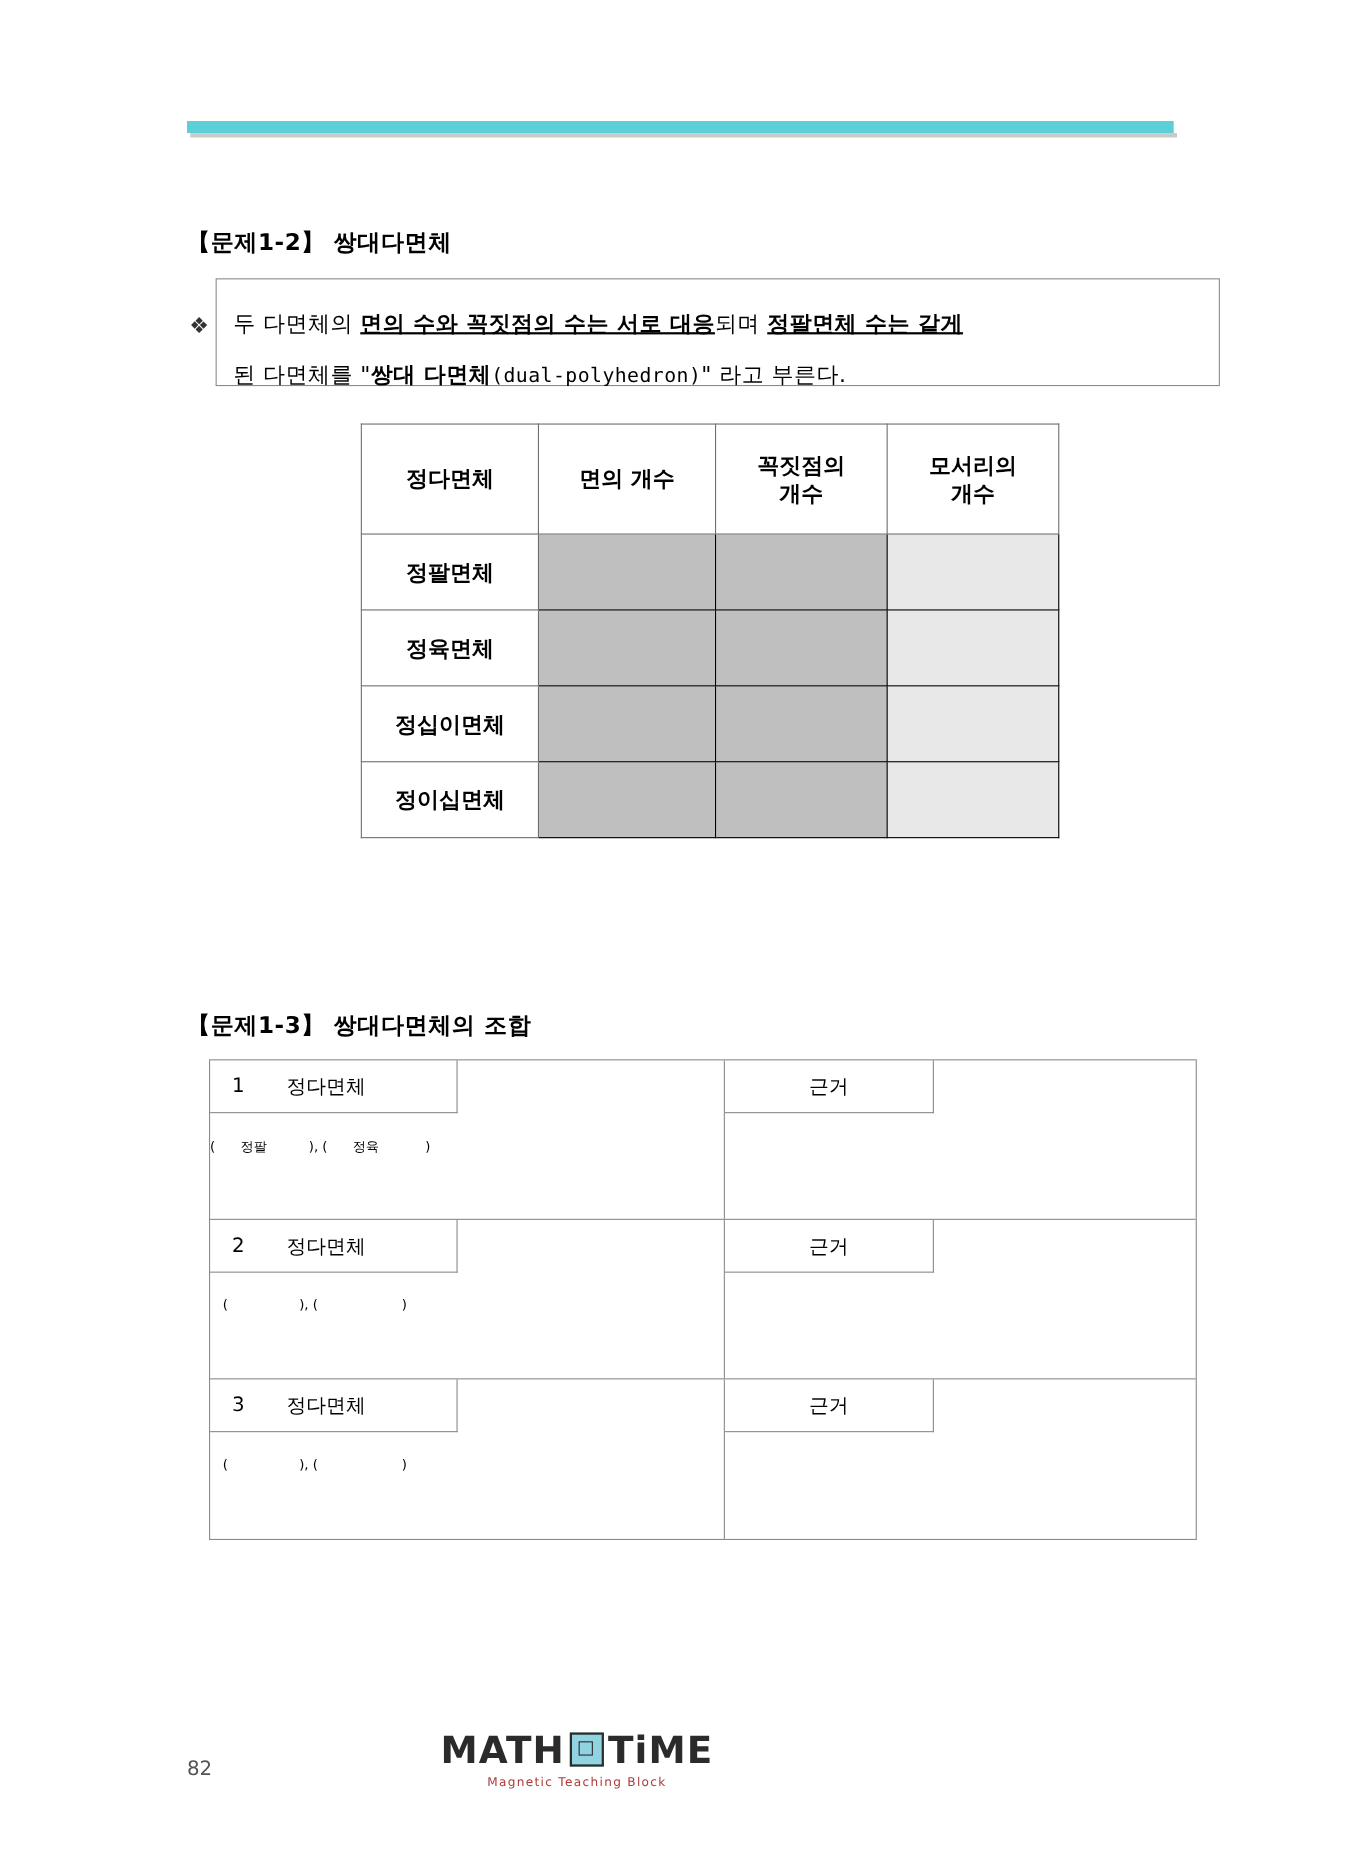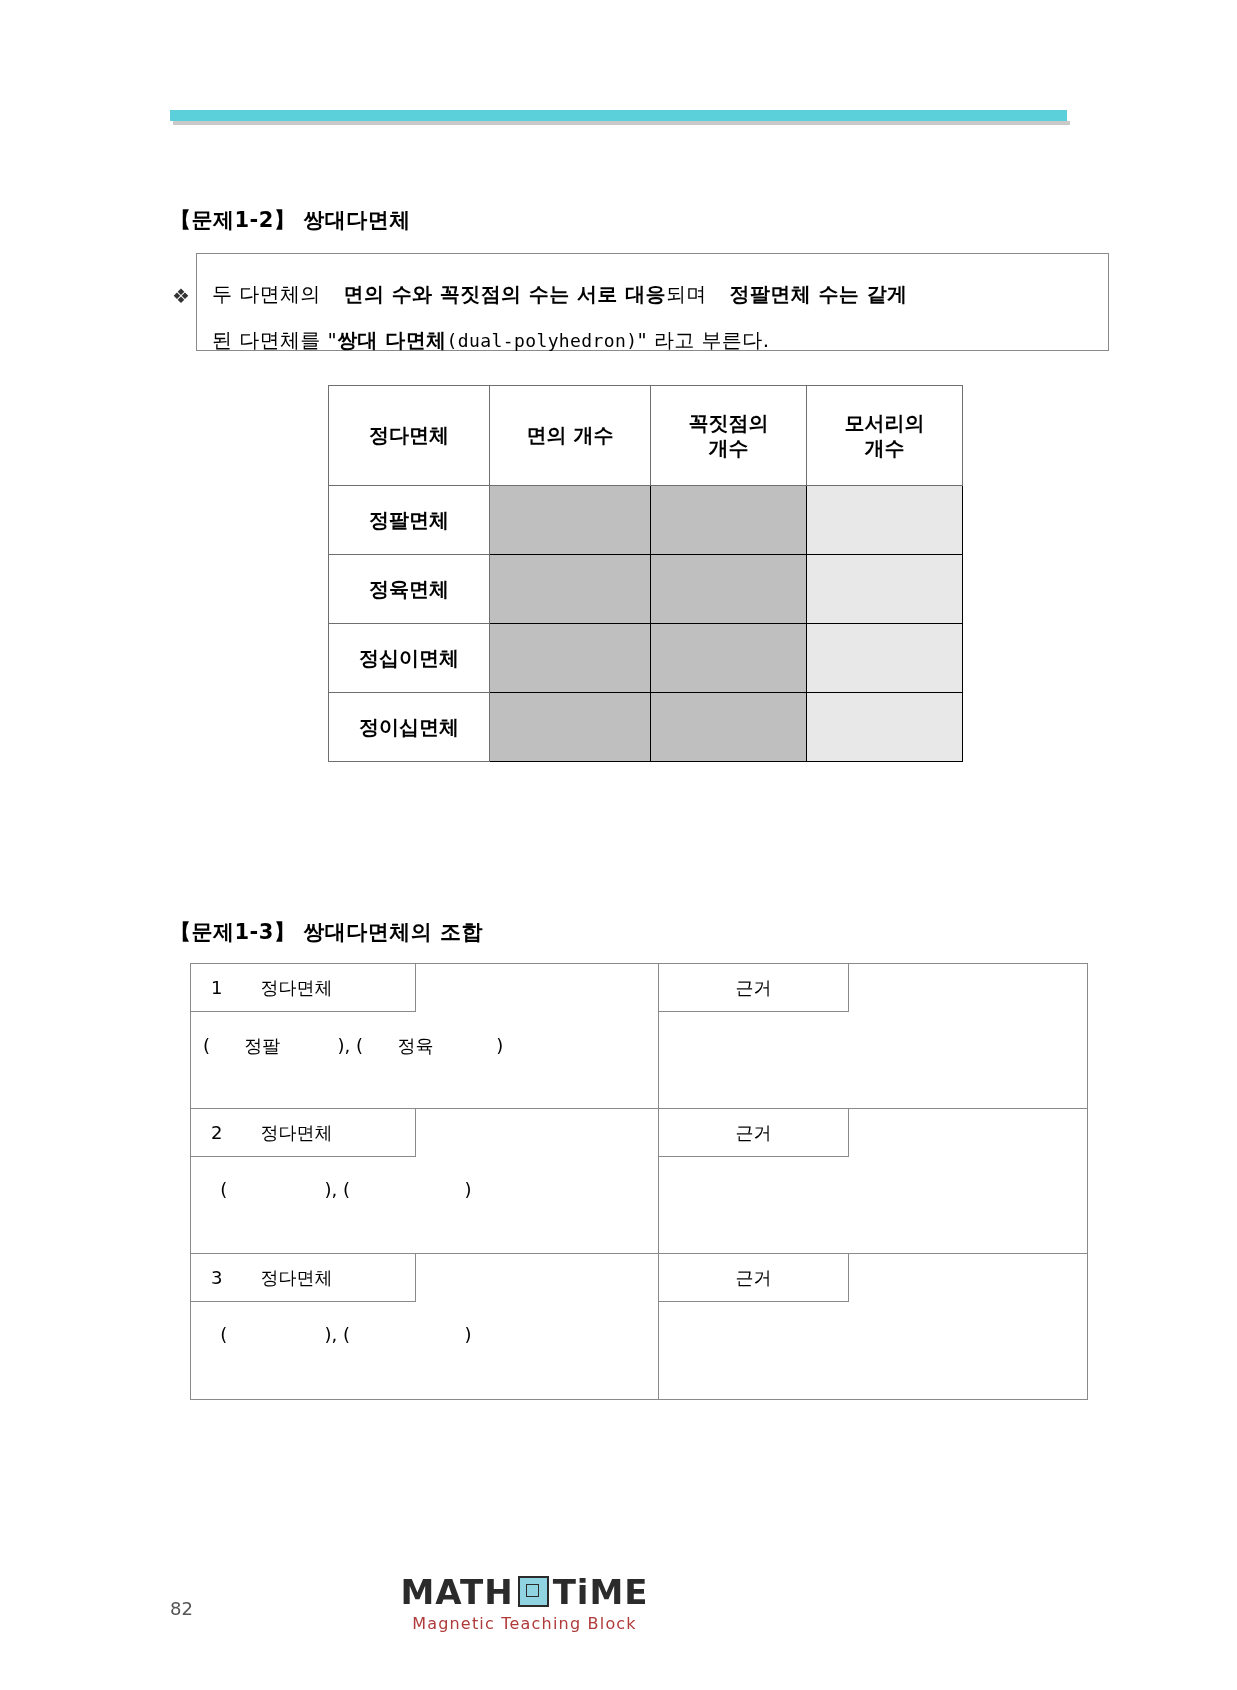--- a/index.html
+++ b/index.html
@@ -70,21 +70,21 @@
     color: #333;
   }
   .def-line {
     position: absolute;
     font-size: 20px;
     white-space: nowrap;
     letter-spacing: 0.4px;
   }
   #defl1 { left: 212px; top: 281px; }
   #defl2 { left: 212px; top: 327px; }
-  .u { font-weight: bold; margin-left: 16px; }
+  .u { text-decoration: underline; font-weight: bold; }
   .b { font-weight: bold; }
   .mono { font-family: "DejaVu Sans Mono", monospace; font-size: 18px; }
 
   
   .tbl {
     position: absolute;
     left: 328px;
     top: 385px;
     border-collapse: collapse;
     table-layout: fixed;
@@ -141,24 +141,24 @@
     border-bottom: 1.5px solid #8a8a8a;
     box-sizing: border-box;
     font-size: 18px;
     display: flex;
     align-items: center;
   }
   .label-num { margin-left: 20px; }
   .label-txt { margin-left: 38px; }
   .paren-line {
     position: absolute;
-    left: 12px;
+    left: 0;
     top: 70px;
     width: 468px;
-    font-size: 18px;
+    font-size: 12px;
     white-space: pre;
   }
   .combo-right {
     position: absolute;
     left: 468px; top: 0;
     right: 0; height: 100%;
   }
   .reason-box {
     position: absolute;
     left: 0; top: 0;
@@ -207,21 +207,21 @@
     position: relative;
   }
   .logo-cube::after {
     content: "";
     position: absolute;
     left: 6px; top: 6px;
     width: 11px; height: 11px;
     border: 1.5px solid #2b2b2b;
   }
   .logo-sub {
-    font-size: 16px;
+    font-size: 11px;
     color: #b03a3a;
     letter-spacing: 1.2px;
     margin-top: 2px;
   }
 </style>
 </head>
 <body>
 
 <div class="page">
 

